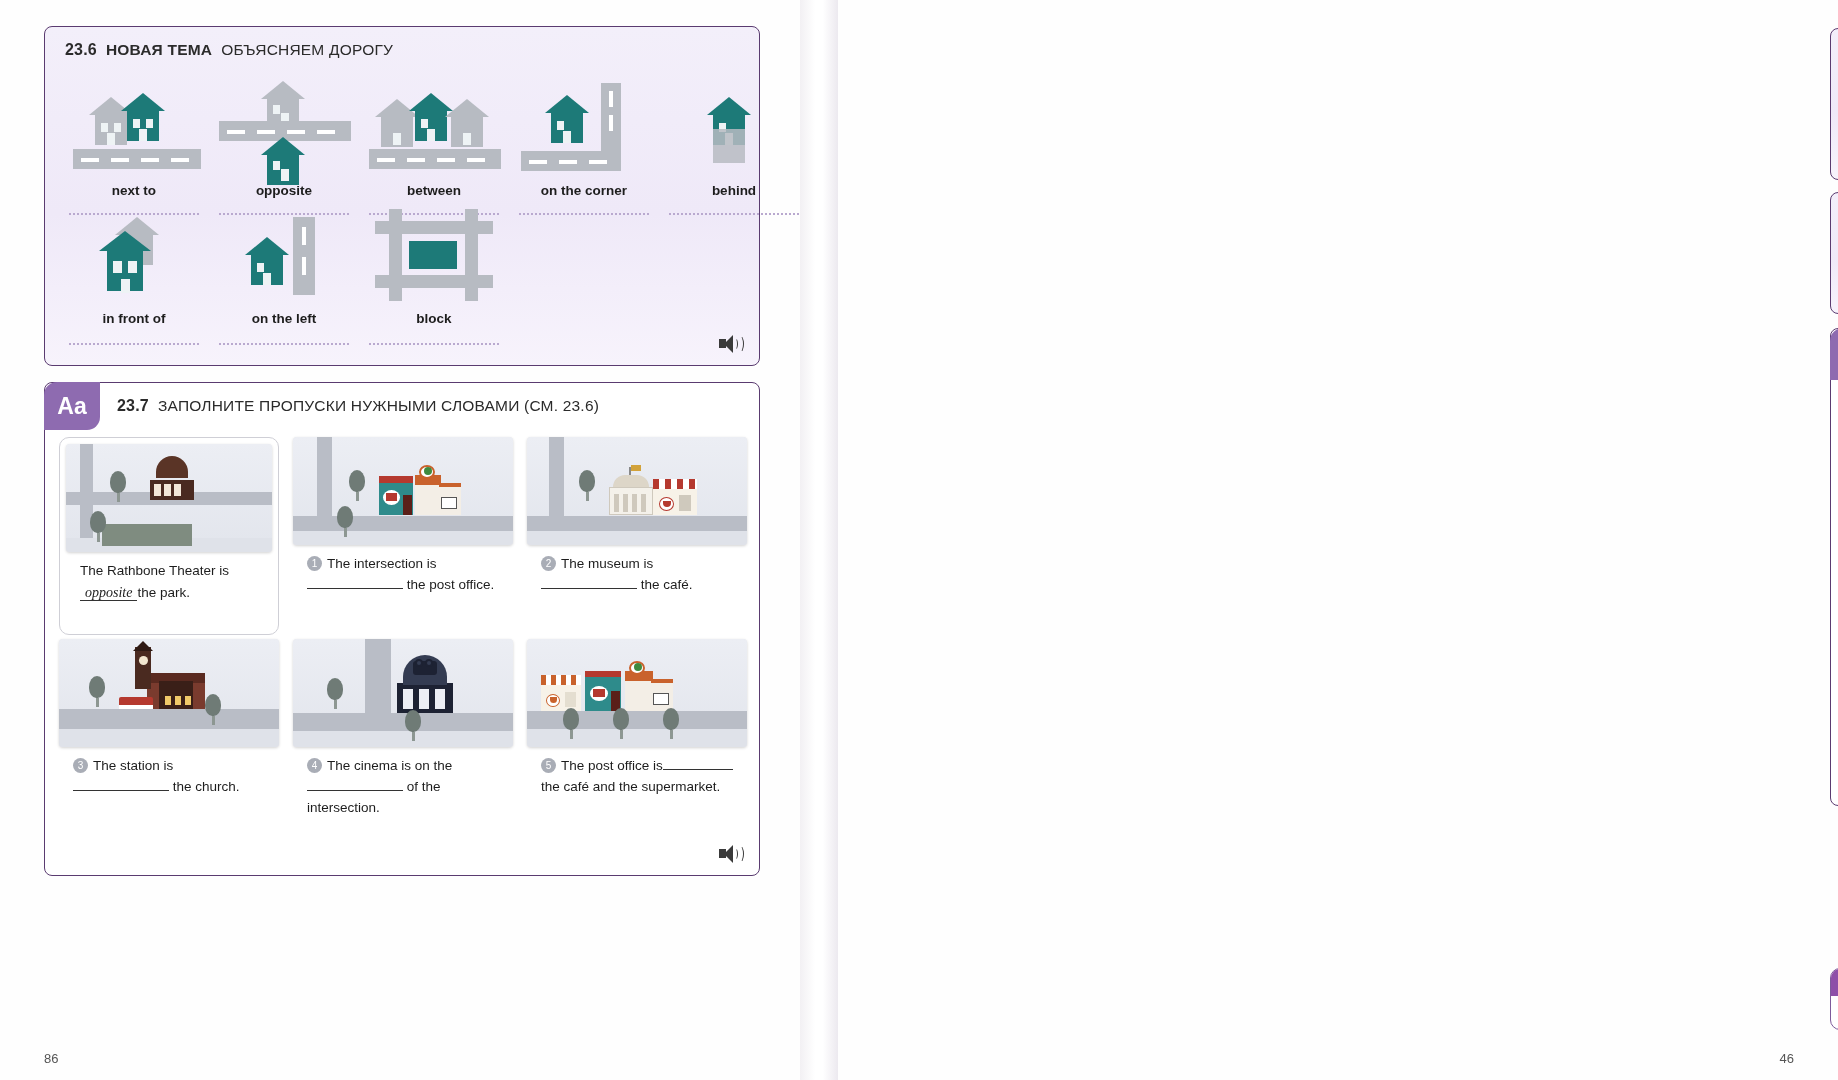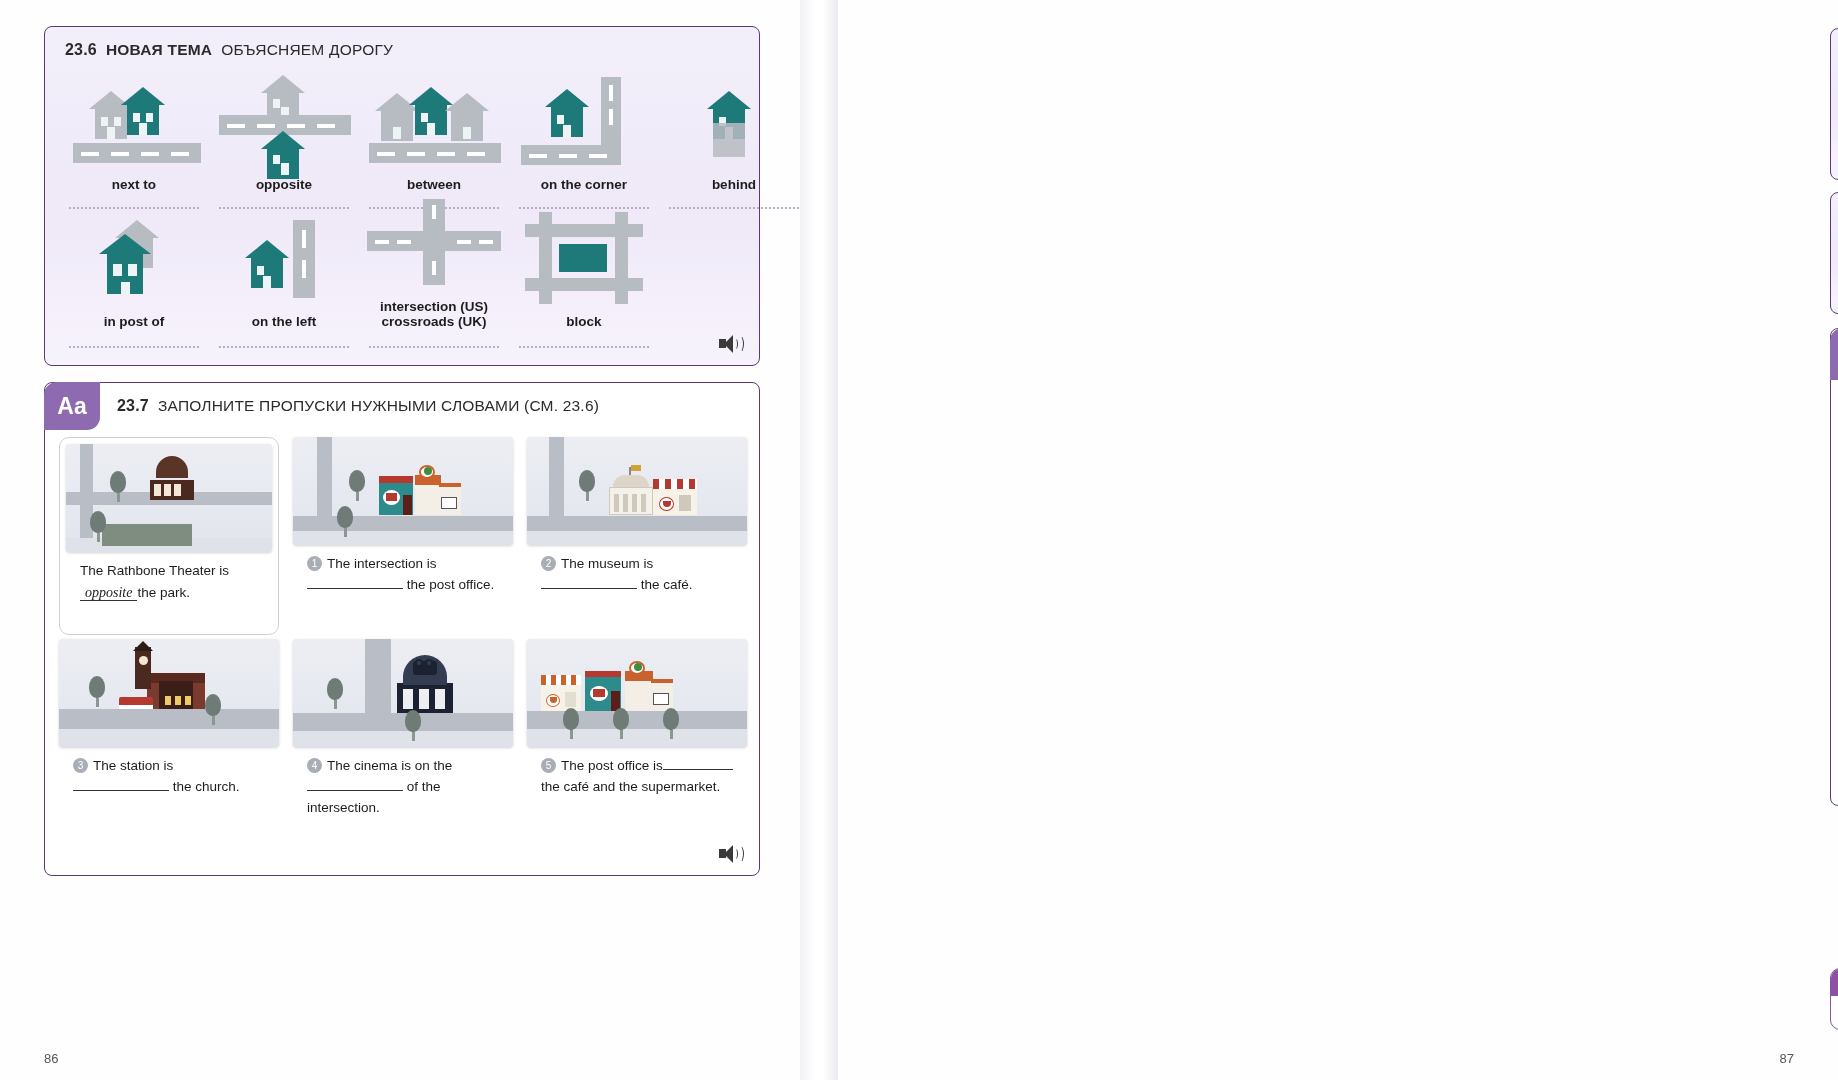--- a/index.html
+++ b/index.html
@@ -250,56 +250,41 @@
                 <div class="base"></div>
             </div>
             <div class="house teal" style="left:40px;top:22px;width:52px;height:60px;">
               <div class="roof" style="border-left-width:26px;border-right-width:26px;border-bottom-width:20px;"></div>
               <div class="base" style="left:8px;top:20px;width:36px;height:40px;"></div>
               <div class="win" style="left:14px;top:30px;width:9px;height:12px;"></div>
               <div class="win" style="left:29px;top:30px;width:9px;height:12px;"></div>
               <div class="door" style="left:22px;top:48px;width:9px;height:14px;"></div>
             </div>
           </div>
-          <div class="lbl">in post of</div>
+          <div class="lbl">in front of</div>
           <div class="dots"></div>
         </div>
 
 
         <div class="voccell r2">
           <div class="art">
             <div class="house teal" style="left:36px;top:28px;width:44px;height:52px;">
               <div class="roof"></div>
                 <div class="base"></div>
               <div class="win" style="left:12px;top:26px;"></div>
                 <div class="door" style="left:18px;top:36px;"></div>
             </div>
             <div class="road-v" style="left:84px;top:8px;width:22px;height:78px;"></div>
             <div class="dash-v" style="left:93px;top:18px;height:18px;"></div>
             <div class="dash-v" style="left:93px;top:48px;height:18px;"></div>
           </div>
           <div class="lbl">on the left</div>
           <div class="dots"></div>
         </div>
 
-        <div class="voccell r2">
-          <div class="art">
-            <div class="road-h" style="left:8px;top:34px;width:134px;height:20px;"></div>
-            <div class="road-v" style="left:64px;top:2px;width:22px;height:86px;"></div>
-            <div class="dash-h" style="left:16px;top:43px;width:14px;"></div>
-            <div class="dash-h" style="left:38px;top:43px;width:14px;"></div>
-            <div class="dash-h" style="left:98px;top:43px;width:14px;"></div>
-            <div class="dash-h" style="left:120px;top:43px;width:14px;"></div>
-            <div class="dash-v" style="left:73px;top:8px;height:14px;"></div>
-            <div class="dash-v" style="left:73px;top:64px;height:14px;"></div>
-          </div>
-          <div class="lbl" style="white-space:pre-line;">intersection (US)
-crossroads (UK)</div>
-          <div class="dots"></div>
-        </div>
 
         <div class="voccell r2">
           <div class="art">
             <div class="road-h" style="left:16px;top:12px;width:118px;height:13px;"></div>
             <div class="road-h" style="left:16px;top:66px;width:118px;height:13px;"></div>
             <div class="road-v" style="left:30px;top:0px;width:13px;height:92px;"></div>
             <div class="road-v" style="left:106px;top:0px;width:13px;height:92px;"></div>
             <div style="position:absolute;left:50px;top:32px;width:48px;height:28px;background:#1d7a78;"></div>
           </div>
           <div class="lbl">block</div>
@@ -581,15 +566,15 @@
         
         
       </div>
       <div class="items">
         
         
         
       </div>
     </div>
 
-    <div class="pagenum" id="pn-right">87</div>
+    <div class="pagenum" id="pn-right">46</div>
   </div>
 </div>
 
 </body></html>

